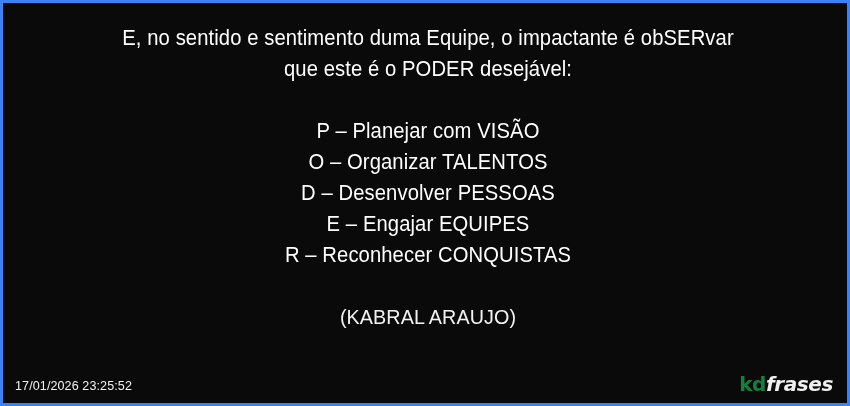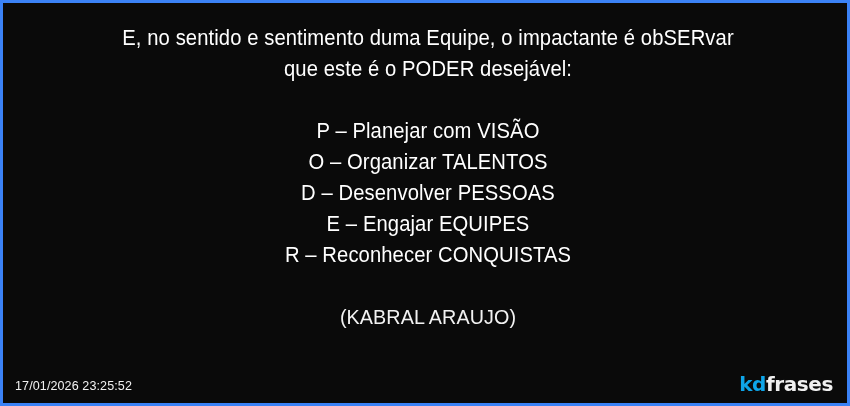--- a/index.html
+++ b/index.html
@@ -85,22 +85,22 @@
     right: 14px;
     bottom: 8px;
     font-family: "DejaVu Sans", "Liberation Sans", sans-serif;
     font-size: 20px;
     font-weight: bold;
     letter-spacing: -0.4px;
     line-height: 22px;
     white-space: nowrap;
     user-select: none;
   }
-  .logo-kd { color: #0ea5e9; }
-  .logo-frases { color: #f0f0f0; }
+  .logo-kd { color: #15803d; }
+  .logo-frases { color: #f0f0f0; font-style: italic; }
 </style>
 </head>
 <body>
 
 <div class="quote-card">
 
   <div class="quote-body">
 
     <span class="quote-line">E, no sentido e sentimento duma Equipe, o impactante é obSERvar</span>
     <span class="quote-line">que este é o PODER desejável:</span>

